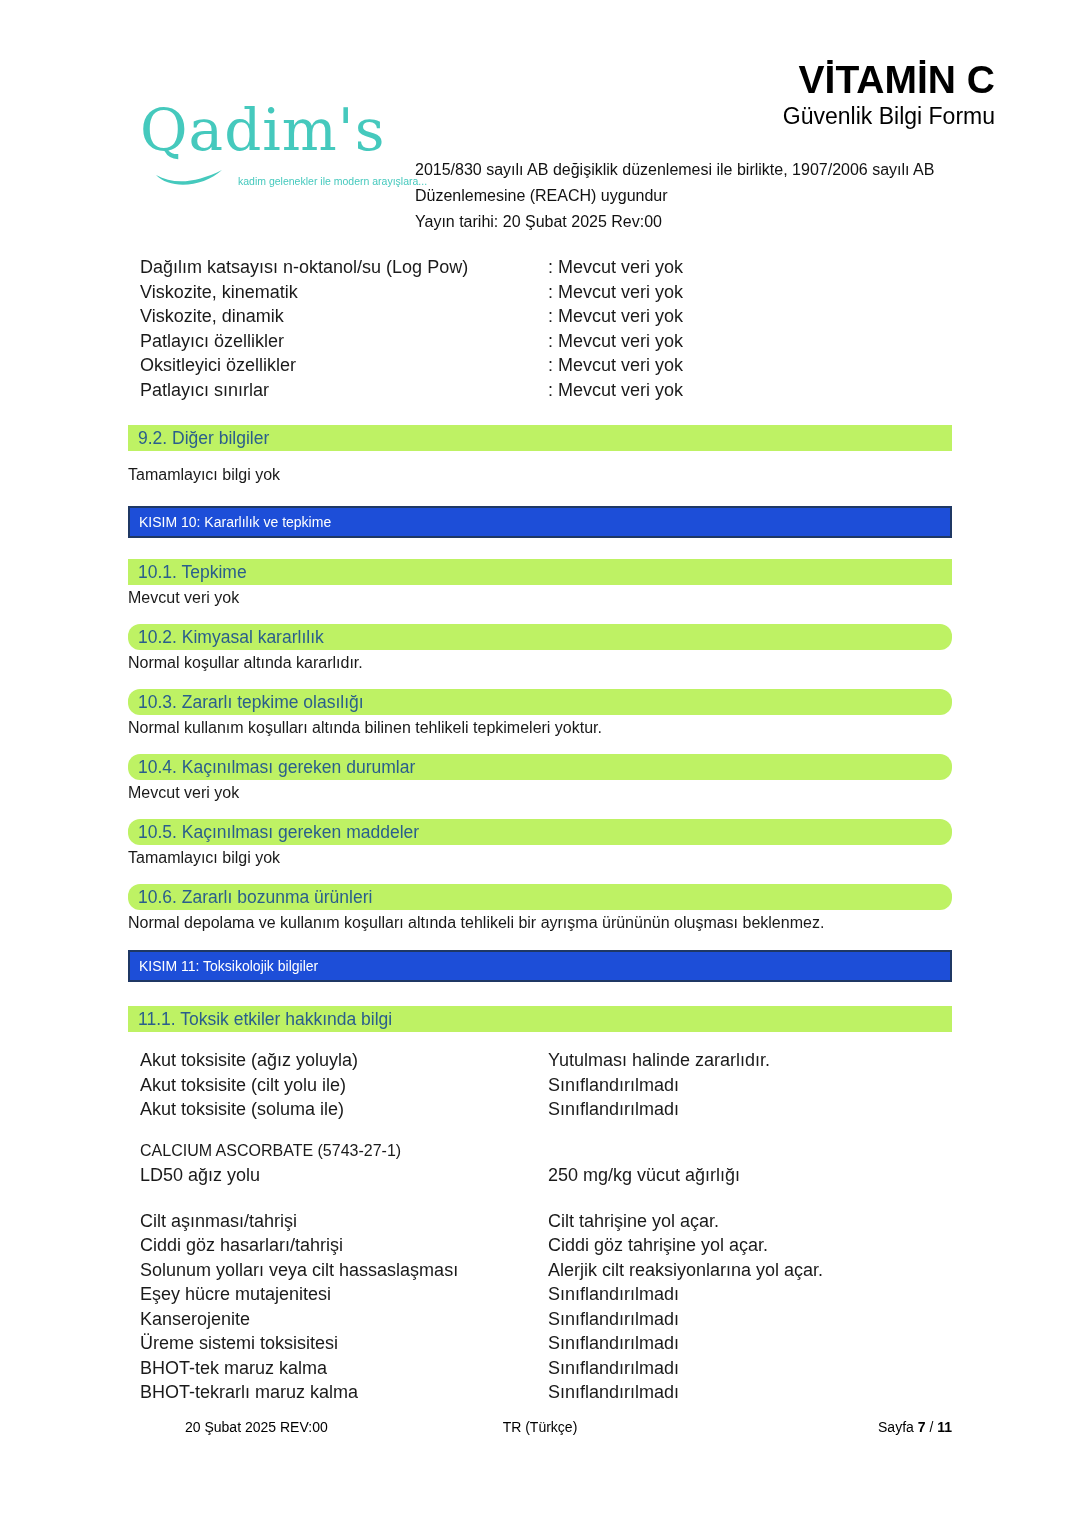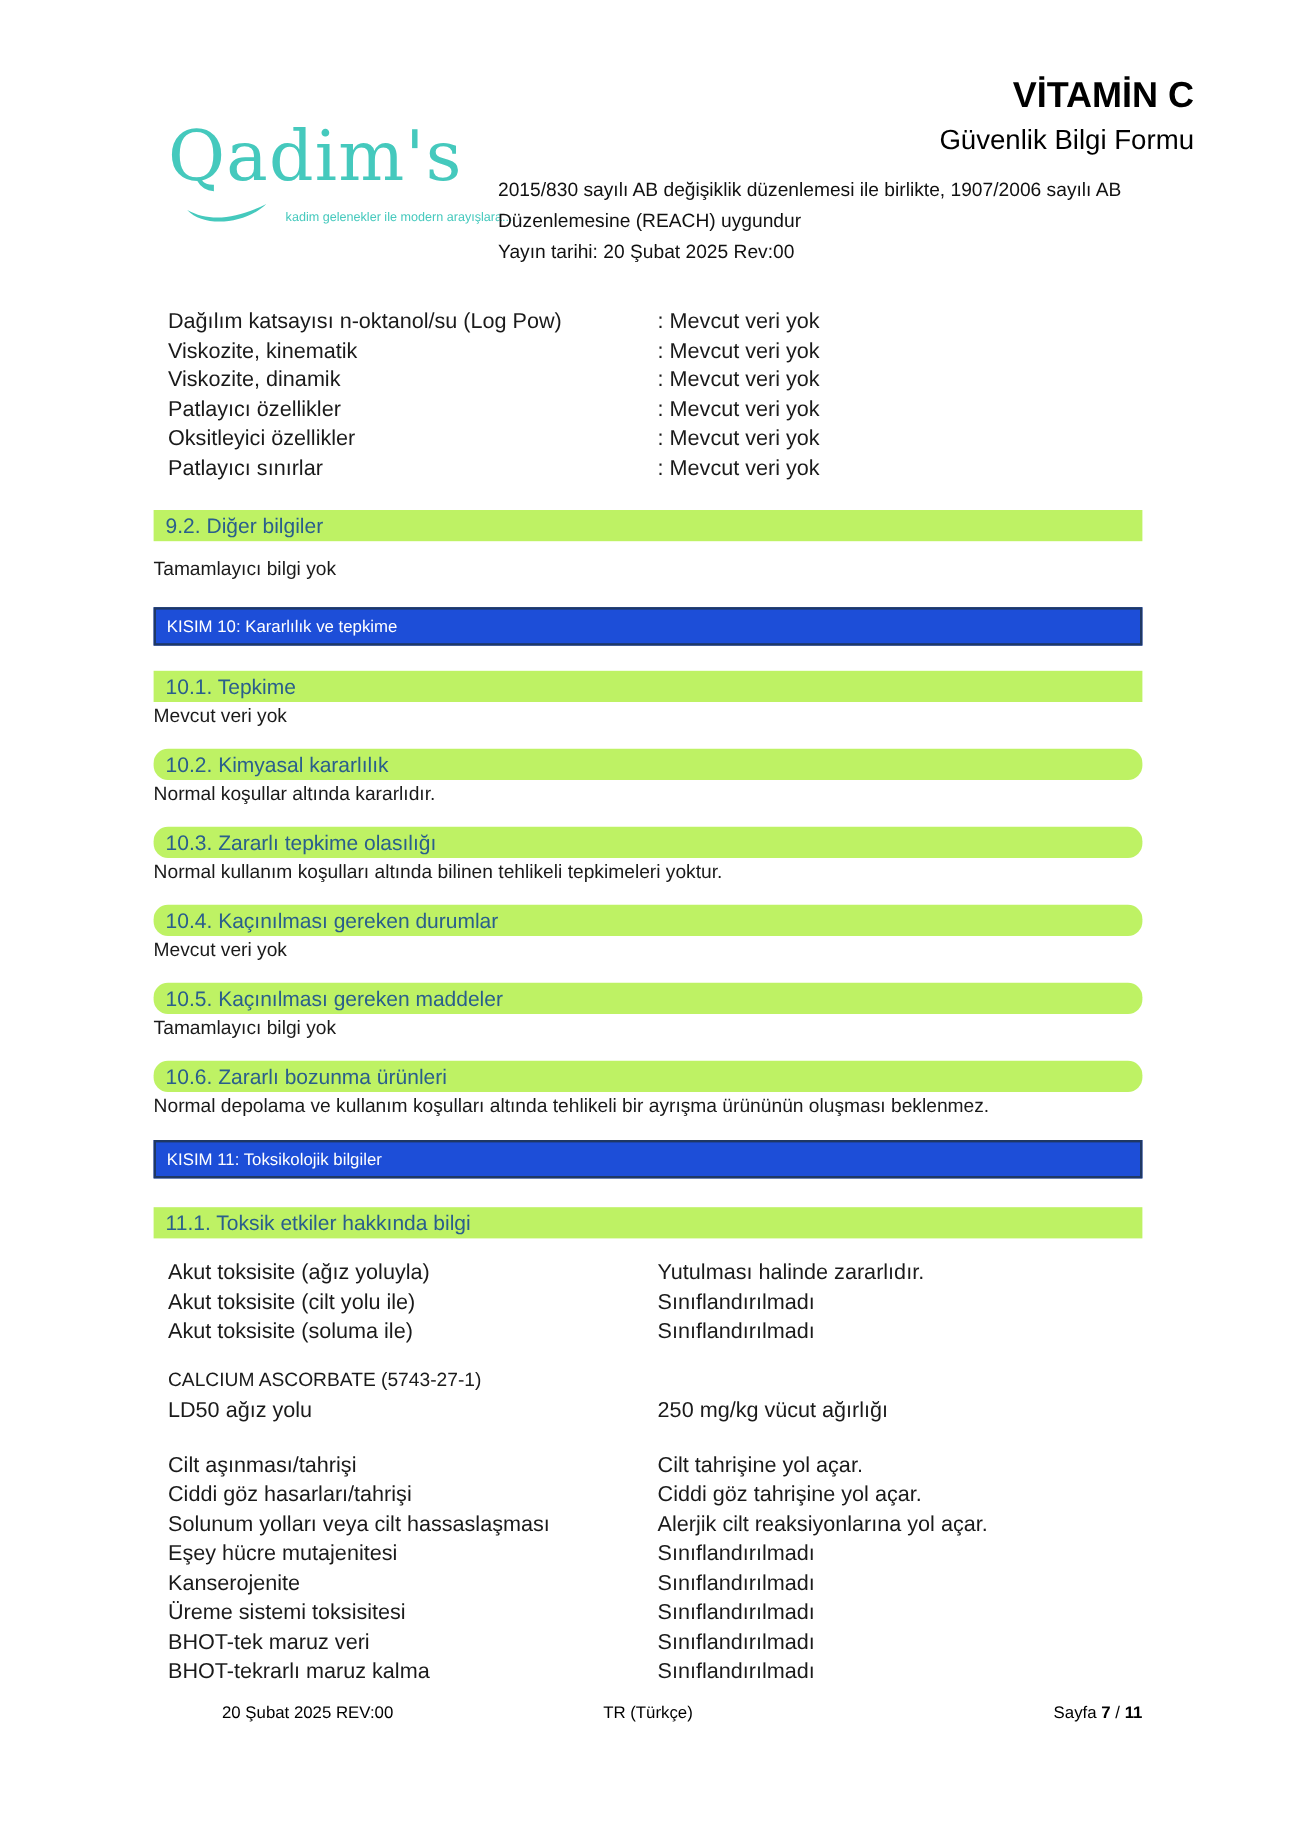--- a/index.html
+++ b/index.html
@@ -19,23 +19,23 @@
     font-family: "DejaVu Serif", serif;
     font-size: 58px; line-height: 60px;
     color: #45C9BD; letter-spacing: 1px;
   }
   .logo-wave { position:absolute; left:14px; top:68px; }
   .logo-tagline {
     position:absolute; left:98px; top:75px;
     font-size: 10.5px; color:#45C9BD; white-space:nowrap;
   }
   .titles { position:absolute; right:85px; top:62px; text-align:right; }
-  .product-title { font-size:30px; font-weight:bold; line-height:36px; color:#000; }
+  .product-title { font-size:39px; font-weight:bold; line-height:36px; color:#000; }
   .doc-type { font-size:23px; line-height:28px; margin-top:4px; color:#000; }
-  .compliance { position:absolute; left:415px; top:146px; font-size:16px; line-height:26px; color:#111; }
+  .compliance { position:absolute; left:415px; top:157px; font-size:16px; line-height:26px; color:#111; }
 
   
   .main { position:absolute; left:128px; top:255px; width:824px; }
 
   .prop-rows { margin-bottom:23px; }
   .row { display:flex; font-size:18px; line-height:24.5px; }
   .row .lbl { margin-left:12px; width:408px; flex:none; }
   .row .val { flex:1; }
 
   .bar-light {
@@ -187,21 +187,21 @@
       </div>
       <div class="row">
         <span class="lbl">Kanserojenite</span>
         <span class="val">Sınıflandırılmadı</span>
       </div>
       <div class="row">
         <span class="lbl">Üreme sistemi toksisitesi</span>
         <span class="val">Sınıflandırılmadı</span>
       </div>
       <div class="row">
-        <span class="lbl">BHOT-tek maruz veri</span>
+        <span class="lbl">BHOT-tek maruz kalma</span>
         <span class="val">Sınıflandırılmadı</span>
       </div>
       <div class="row">
         <span class="lbl">BHOT-tekrarlı maruz kalma</span>
         <span class="val">Sınıflandırılmadı</span>
       </div>
     </div>
 
   </div>
 

